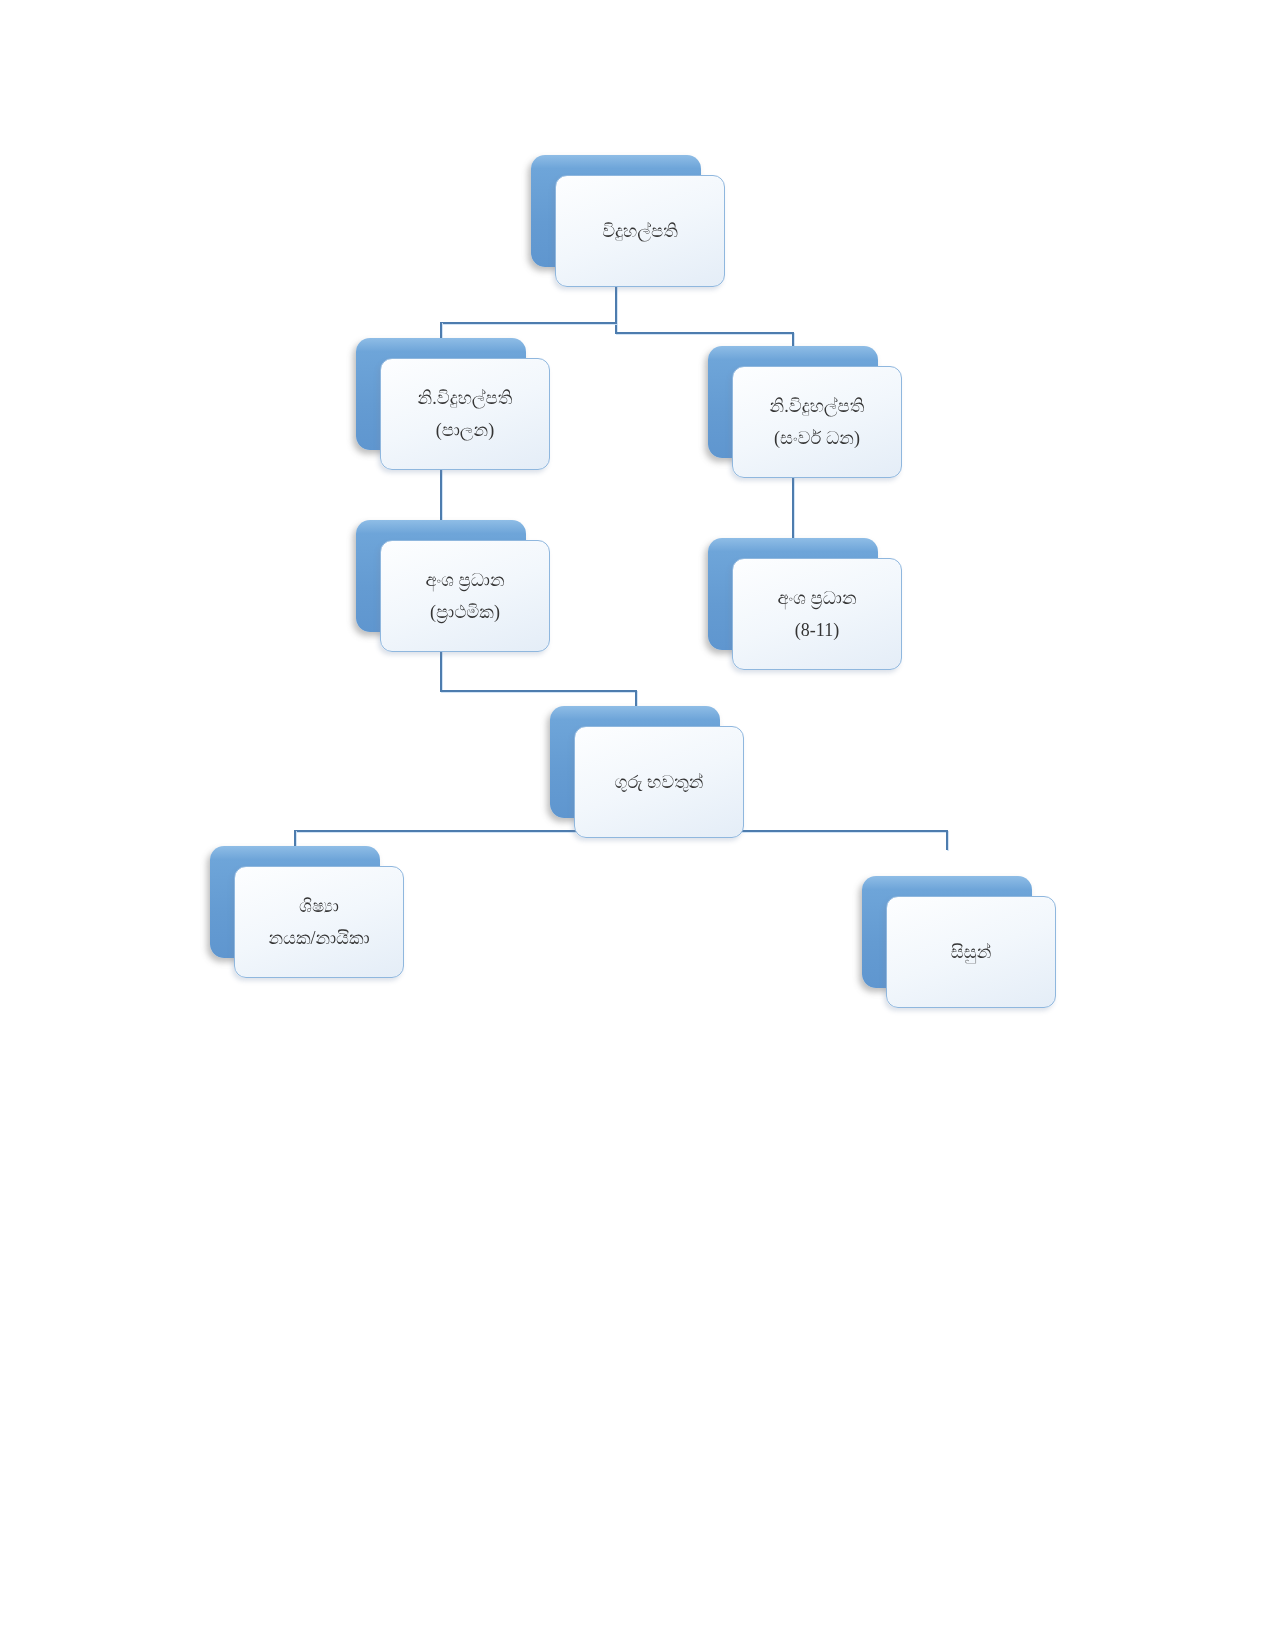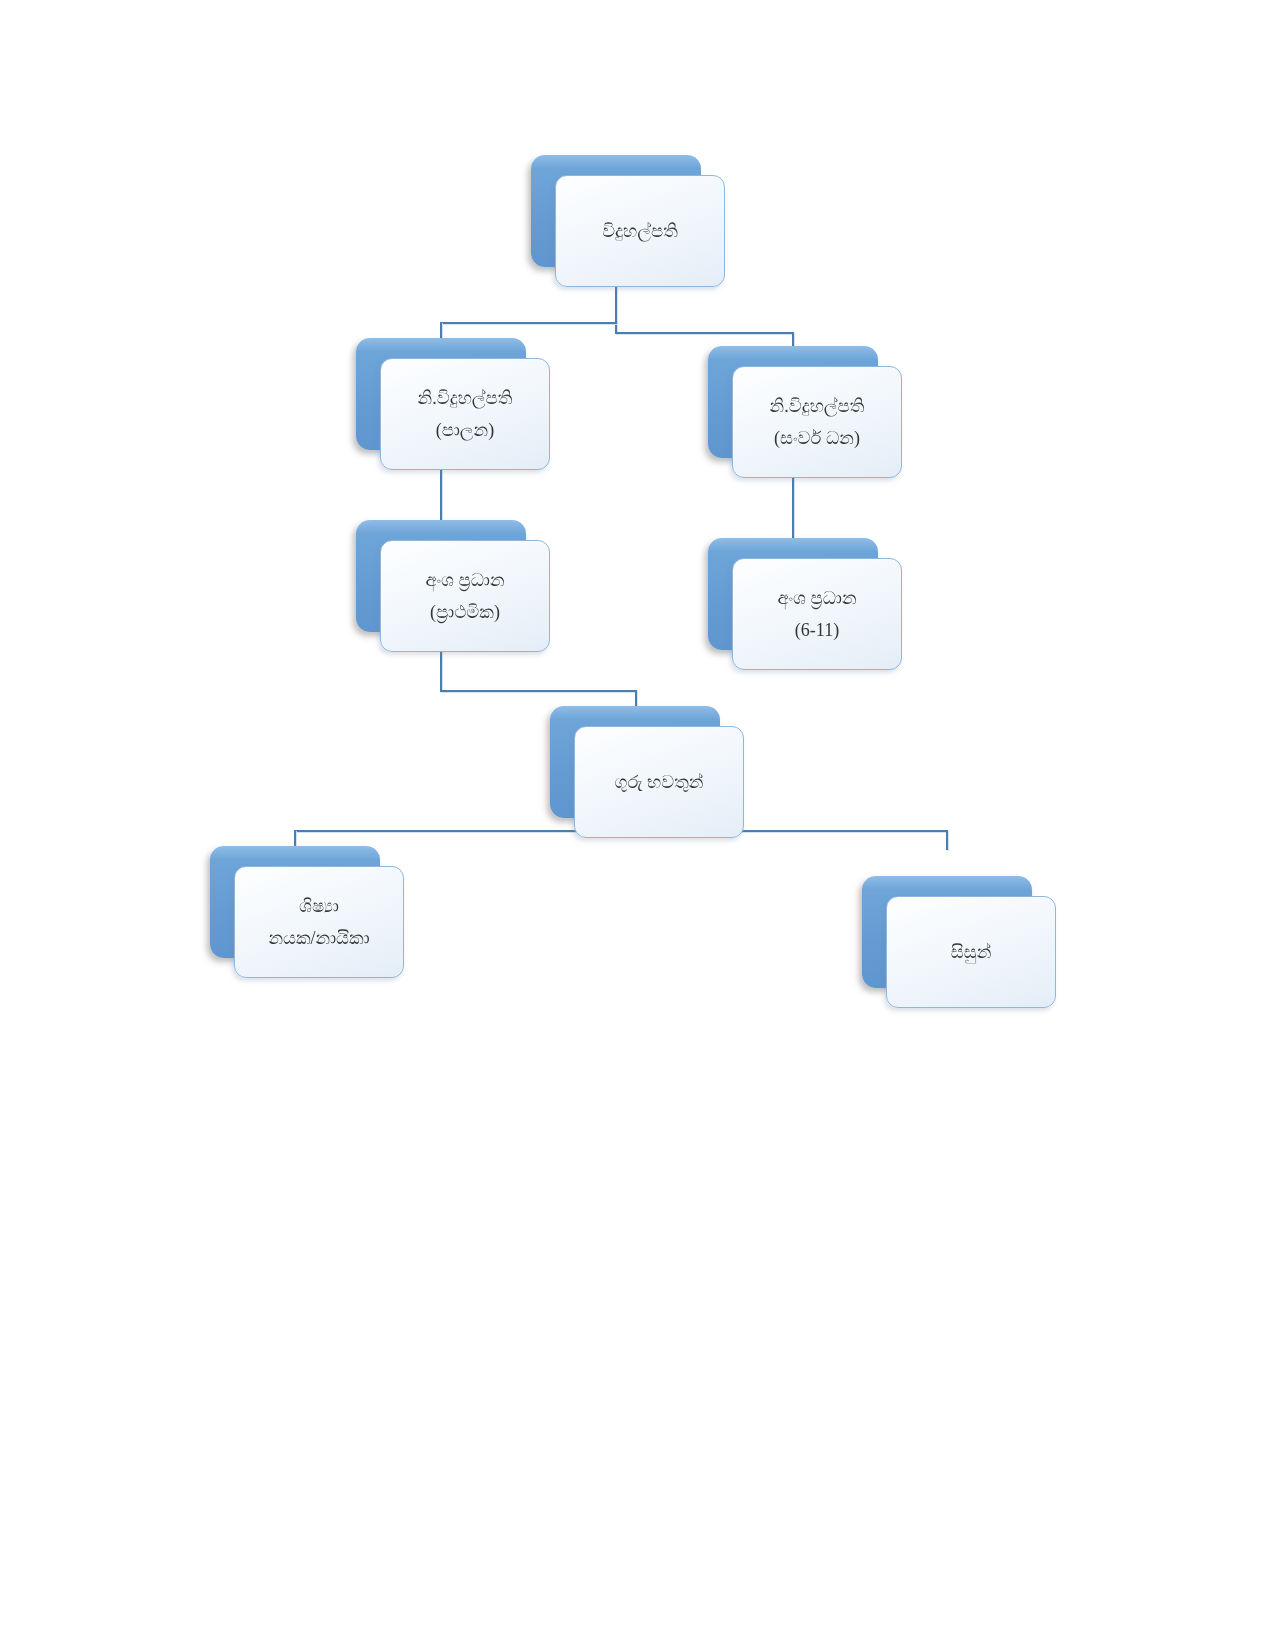--- a/index.html
+++ b/index.html
@@ -107,21 +107,21 @@
     <div class="front">
       <div class="line">අංශ ප්‍රධාන</div>
       <div class="line">(ප්‍රාථමික)</div>
     </div>
   </div>
 
   <div class="node" style="left:708px; top:538px;">
     <div class="back"></div>
     <div class="front">
       <div class="line">අංශ ප්‍රධාන</div>
-      <div class="line">(6-11)</div>
+      <div class="line">(8-11)</div>
     </div>
   </div>
 
   <div class="node" style="left:210px; top:846px;">
     <div class="back"></div>
     <div class="front">
       <div class="line">ශිෂ්‍යා</div>
       <div class="line">නයක/නායිකා</div>
     </div>
   </div>

